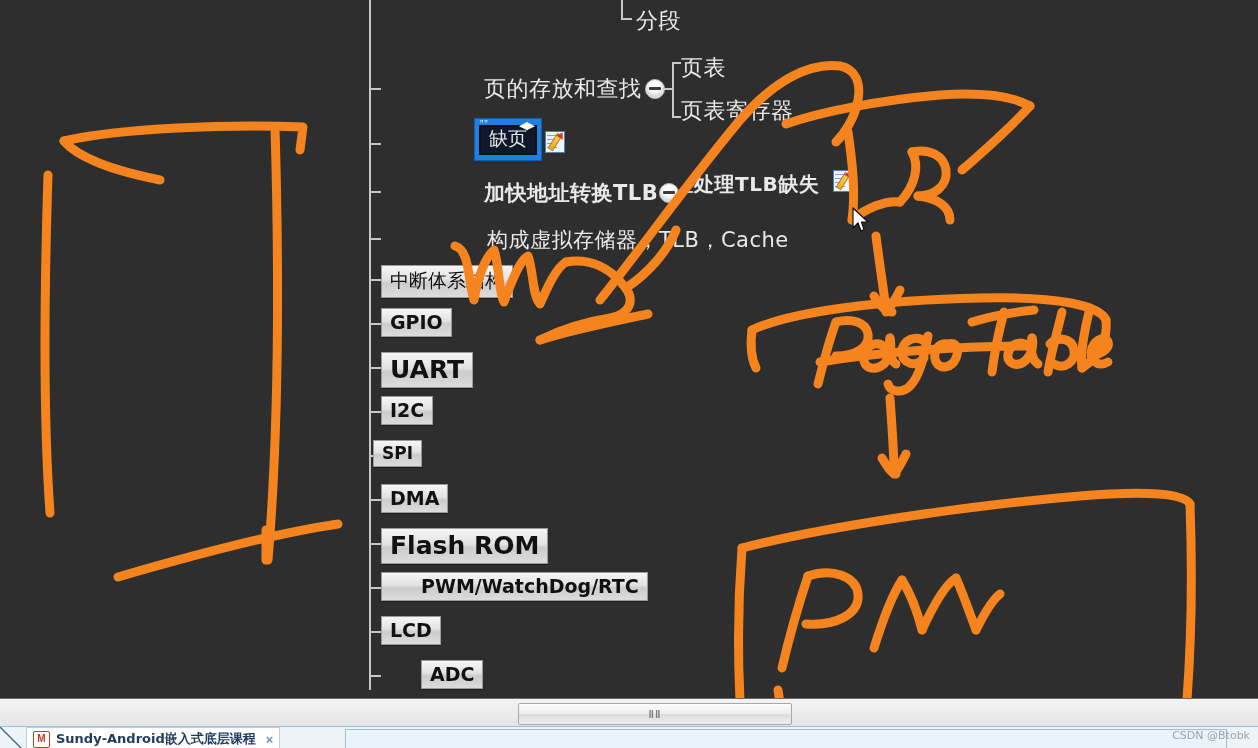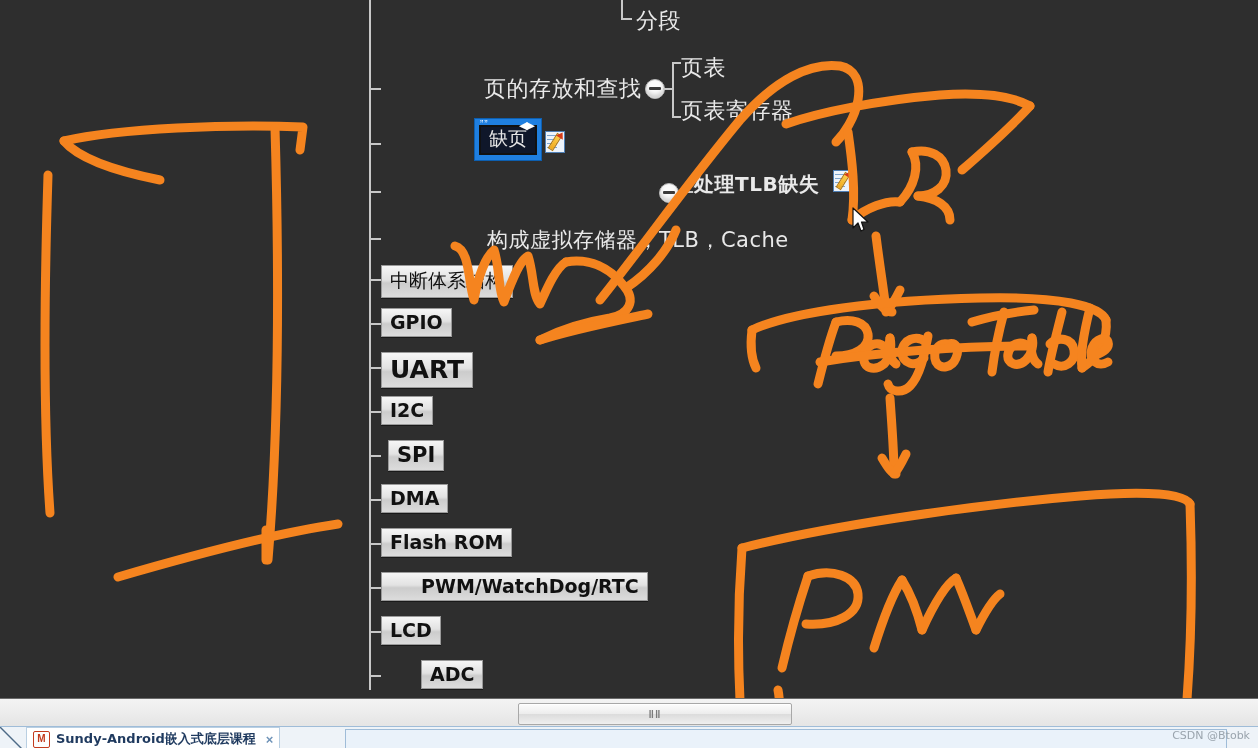--- a/index.html
+++ b/index.html
@@ -186,43 +186,44 @@
     <div class="noteicon" style="left:545px;top:131px;">
       <div class="paper"></div>
       <div class="ln" style="top:4px;"></div>
       <div class="ln" style="top:8px;"></div>
       <div class="ln" style="top:12px;"></div>
       <div class="ln" style="top:16px;"></div>
       <div class="pencil"></div>
       <div class="tip"></div>
     </div>
 
+    <div class="topic" style="left:484px;top:179px;font-size:21px;font-weight:bold;">加快地址转换TLB</div>
     <div class="collapse" style="left:659px;top:183px;"></div>
     <div class="trunk hline" style="left:677px;top:191px;width:16px;"></div>
 
     <div class="topic" style="left:694px;top:171px;font-size:20px;font-weight:bold;">处理TLB缺失</div>
     <div class="noteicon" style="left:833px;top:170px;">
       <div class="paper"></div>
       <div class="ln" style="top:4px;"></div>
       <div class="ln" style="top:8px;"></div>
       <div class="ln" style="top:12px;"></div>
       <div class="ln" style="top:16px;"></div>
       <div class="pencil"></div>
       <div class="tip"></div>
     </div>
 
     <div class="topic" style="left:487px;top:226px;font-size:21px;">构成虚拟存储器，TLB，Cache</div>
 
     <div class="btnnode cjk" style="left:381px;top:265px;font-size:19px;">中断体系结构</div>
     <div class="btnnode" style="left:381px;top:308px;font-size:19px;">GPIO</div>
     <div class="btnnode" style="left:381px;top:352px;font-size:25px;">UART</div>
     <div class="btnnode" style="left:381px;top:396px;font-size:19px;">I2C</div>
-    <div class="btnnode" style="left:388px;top:440px;font-size:21px;">SPI</div>
+    <div class="btnnode" style="left:373px;top:440px;font-size:17px;">SPI</div>
     <div class="btnnode" style="left:381px;top:484px;font-size:19px;">DMA</div>
-    <div class="btnnode" style="left:381px;top:528px;font-size:19px;">Flash ROM</div>
+    <div class="btnnode" style="left:381px;top:528px;font-size:25px;">Flash ROM</div>
     <div class="btnnode" style="left:381px;top:572px;font-size:19px;padding-left:39px;">PWM/WatchDog/RTC</div>
     <div class="btnnode" style="left:381px;top:616px;font-size:19px;">LCD</div>
     <div class="btnnode" style="left:381px;top:660px;font-size:19px;margin-left:40px;">ADC</div>
 
     <svg class="ink" viewBox="0 0 1258 748" xmlns="http://www.w3.org/2000/svg">
       <g fill="none" stroke="#F5841F" stroke-width="9" stroke-linecap="round" stroke-linejoin="round">
 
         <path d="M64 141 C 120 128, 230 124, 303 127 L 300 150"></path>
         <path d="M64 141 C 80 160, 120 172, 160 180"></path>
         <path d="M275 128 C 280 300, 278 440, 268 560"></path>

